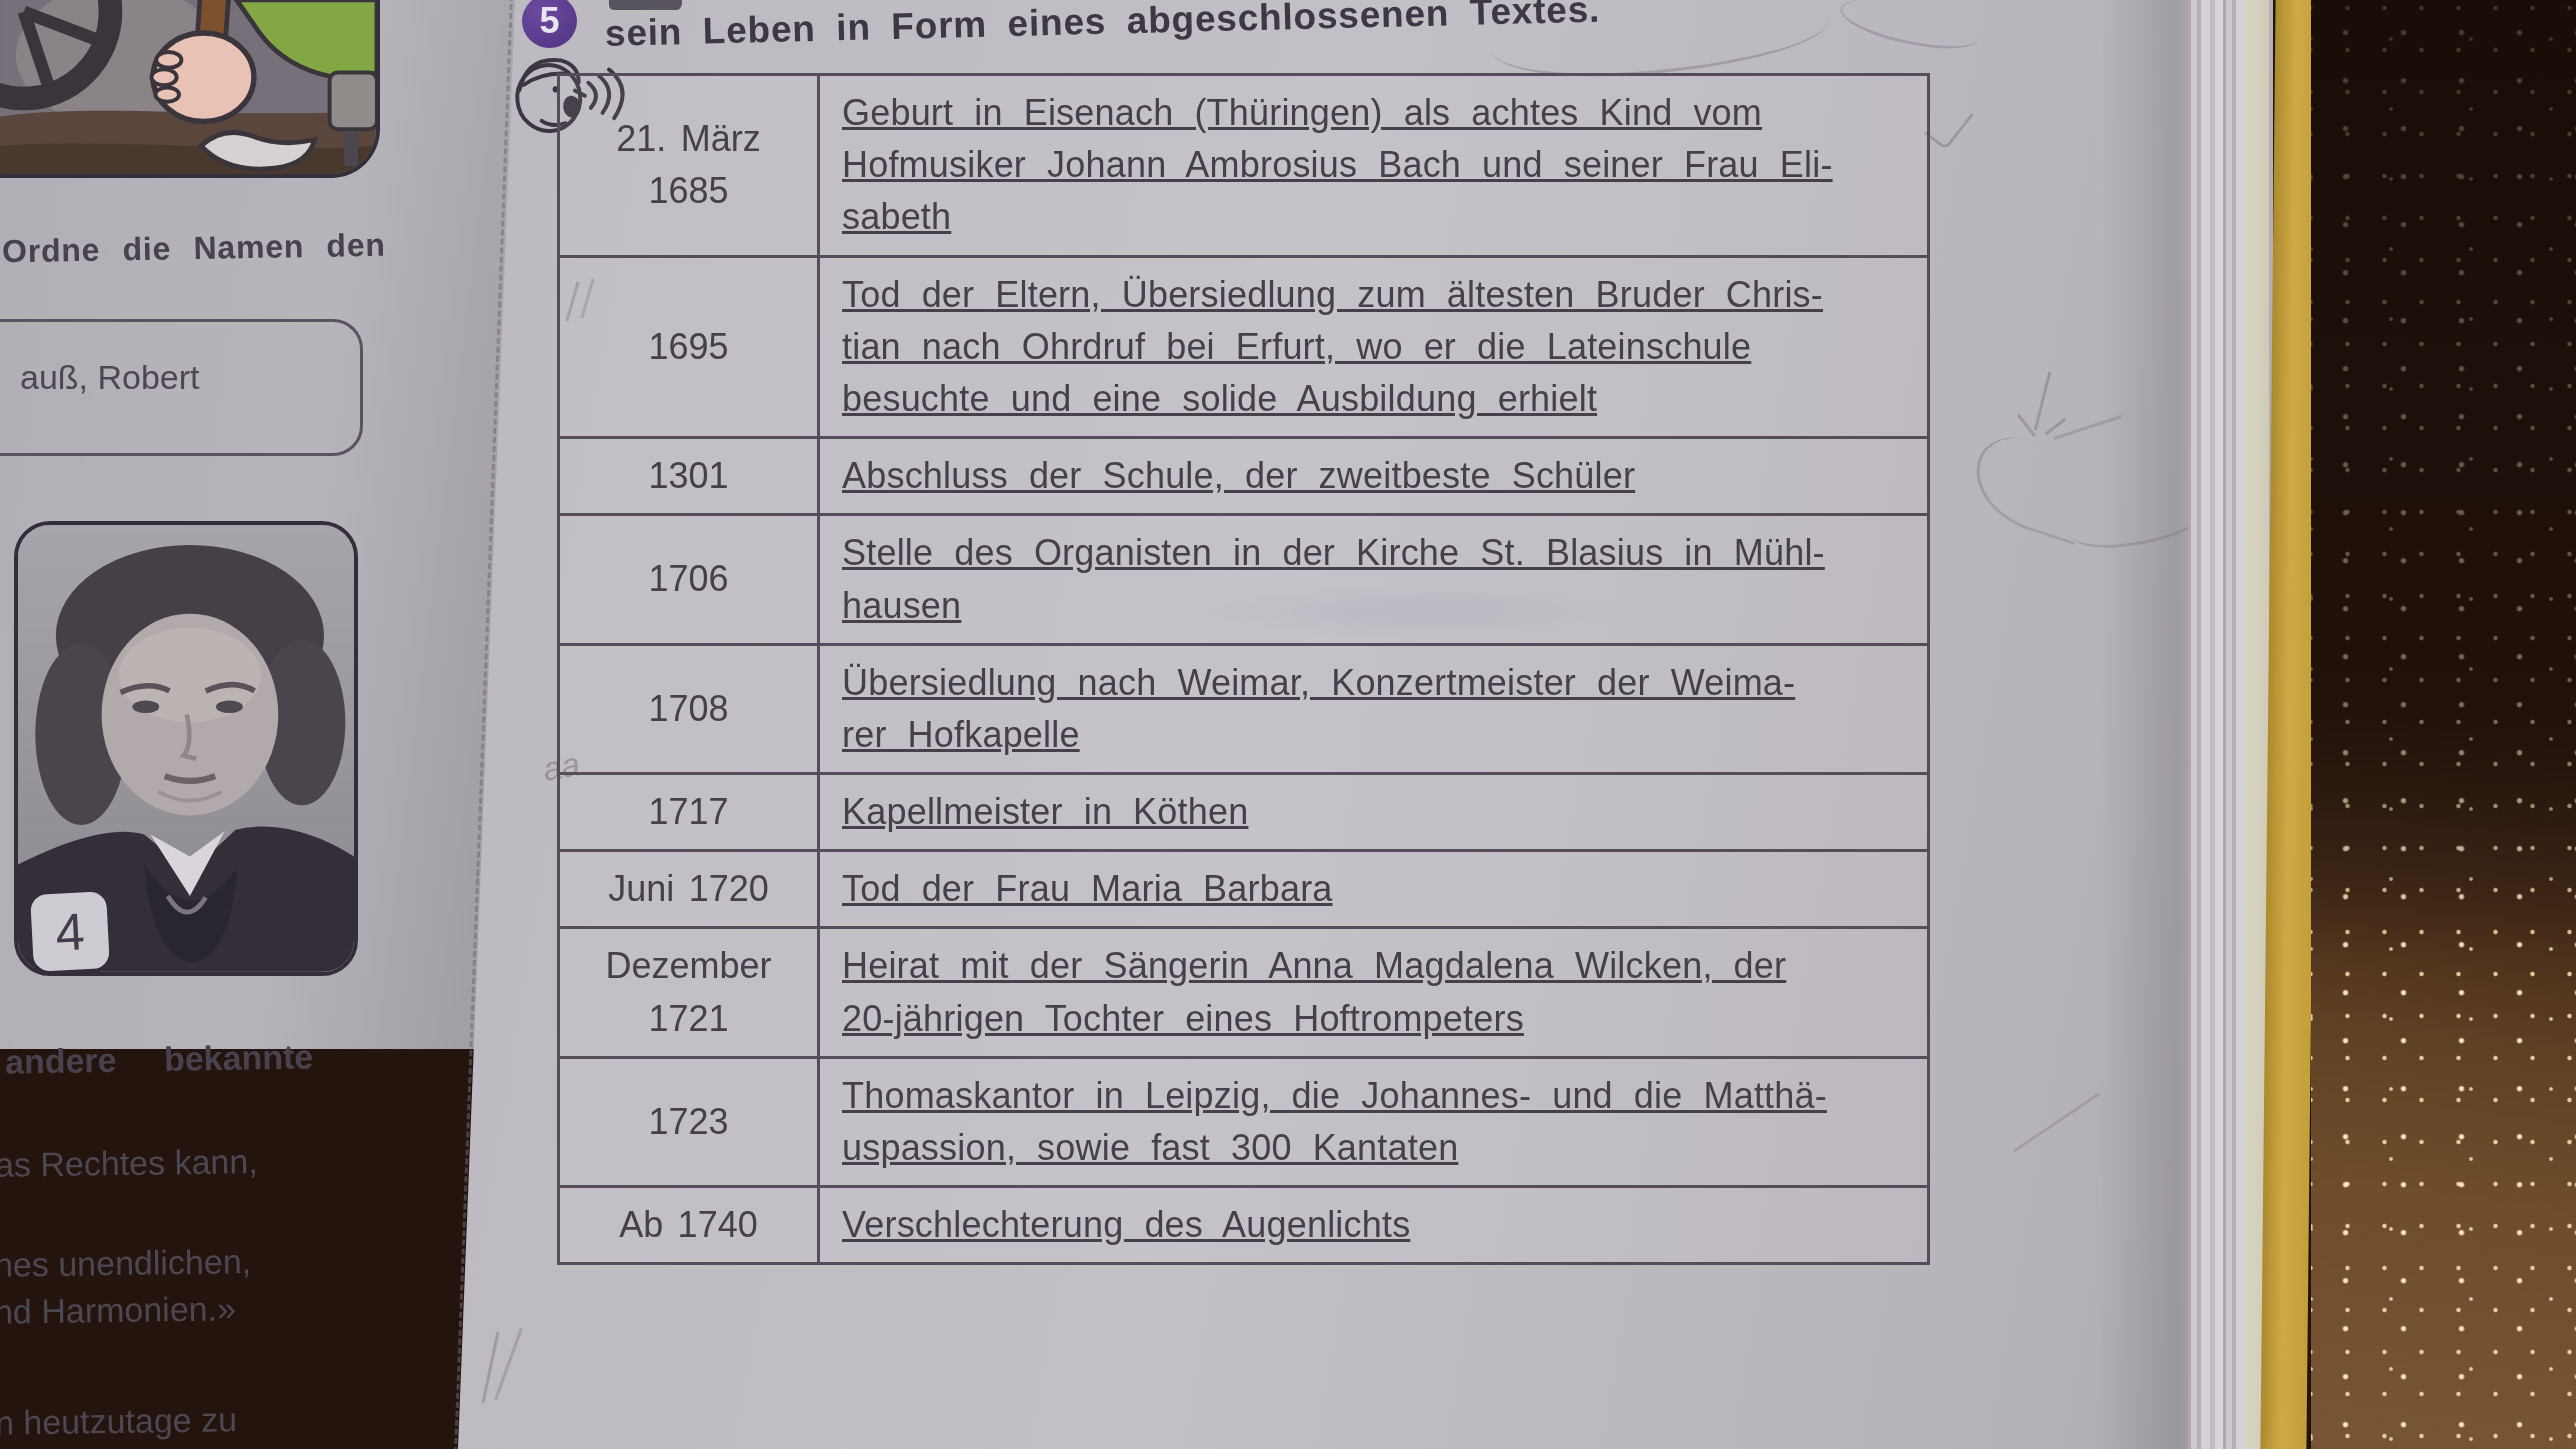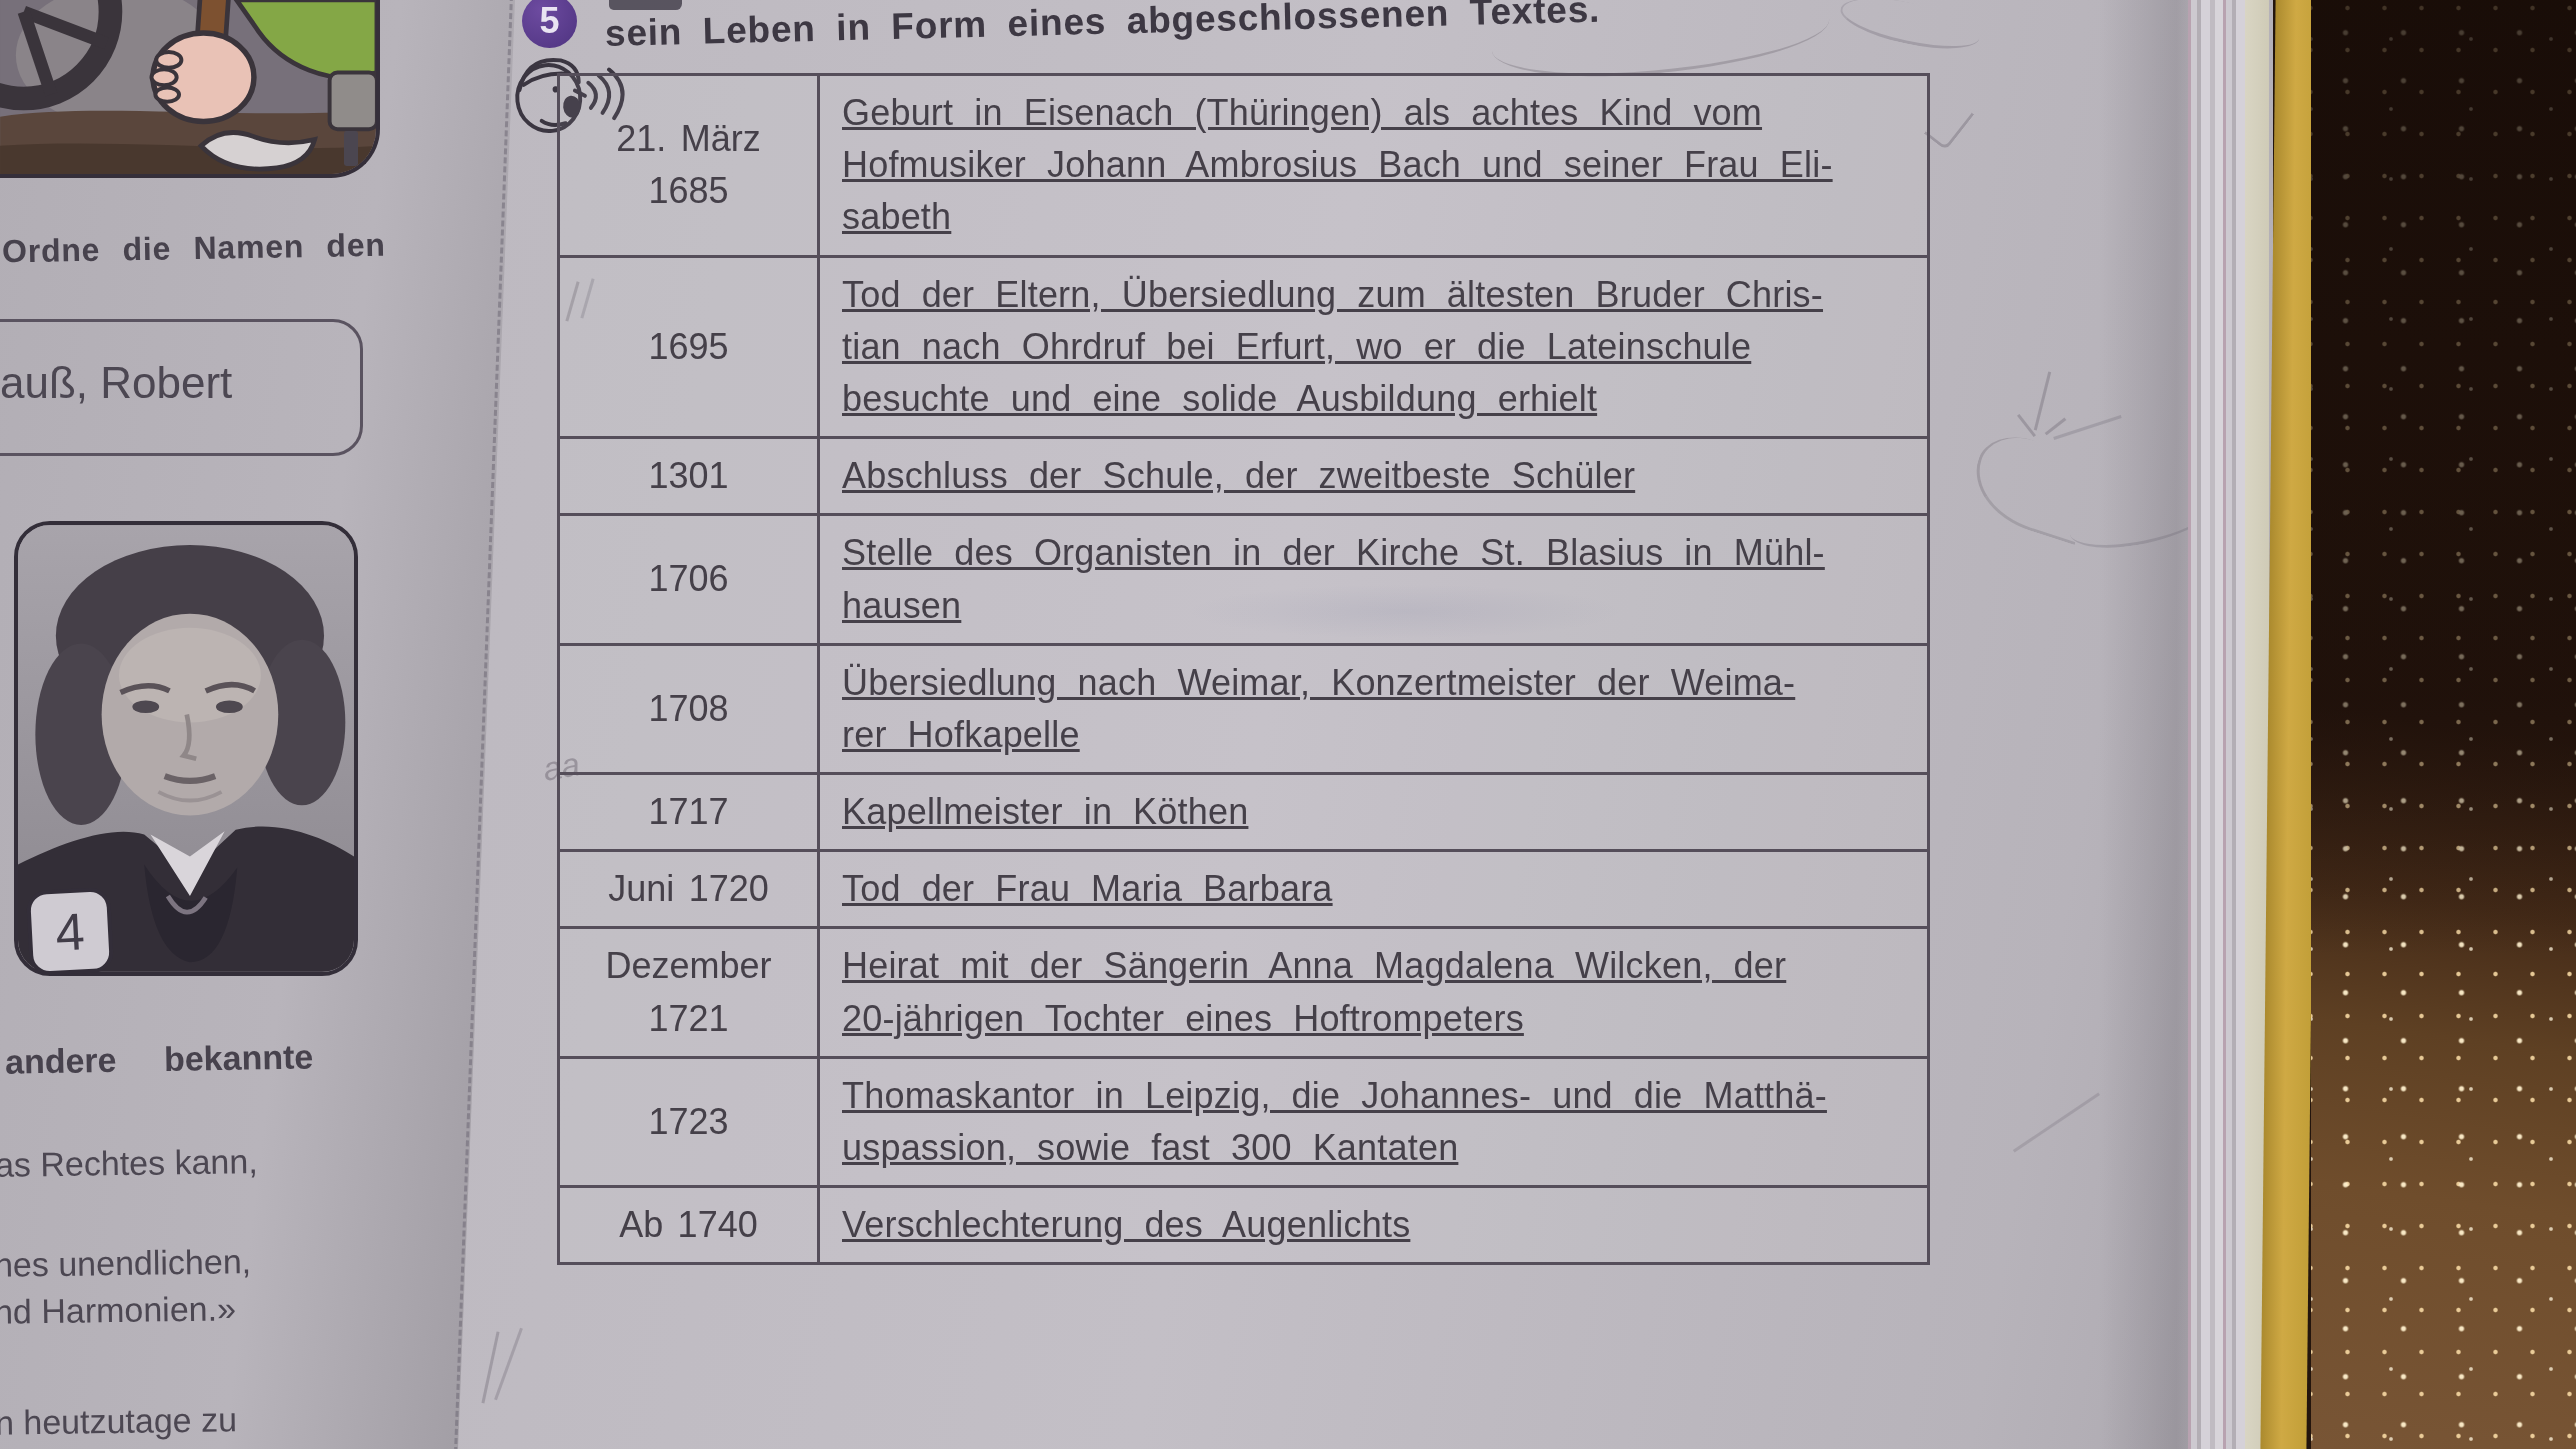--- a/index.html
+++ b/index.html
@@ -6,21 +6,21 @@
   #stage{
     position:relative;width:2576px;height:1449px;overflow:hidden;
     font-family:"Liberation Sans",sans-serif;color:#46414b;
     background:#23150d;
   }
   #stage *{box-sizing:border-box;}
   .abs{position:absolute;}
 
   
   .left-page{
-    left:0;top:0;width:552px;height:1449px;
+    left:0;top:0;width:552px;height:1049px;
     background:linear-gradient(97deg,#b2aeb5 0%,#b8b4bb 55%,#a29ea5 88%,#938f96 100%);
   }
   .perforation{
     left:510px;top:-4.7px;height:1468px;width:0;
     border-left:3.2px dashed rgba(110,104,116,.55);
     transform:rotate(2.2deg);transform-origin:top left;
   }
 
   
   .cartoon{
@@ -31,21 +31,21 @@
   .cartoon svg{display:block;}
 
   
   .frag{color:#4c4752;white-space:nowrap;}
   .frag-bold{font-weight:bold;color:#47424d;}
   .ordne{left:1.6px;top:230px;font-size:32px;letter-spacing:0.8px;word-spacing:12.6px;transform:rotate(-1deg);}
   .name-box{
     left:-51px;top:319px;width:414px;height:137px;
     border:3.2px solid #5a5360;border-radius:30px;
   }
-  .name-box-text{left:48px;top:36px;font-size:44px;}
+  .name-box-text{left:68px;top:36px;font-size:34px;}
 
   .portrait{
     left:14px;top:521px;width:344px;height:455px;
     border:4.7px solid #332e39;border-radius:36px;overflow:hidden;
     background:#9a959c;
   }
   .badge4{
     left:28px;top:889px;width:84px;height:85px;
     background:#cfcbd2;border:4px solid #332e39;border-radius:20.5px;
     display:flex;align-items:center;justify-content:center;

